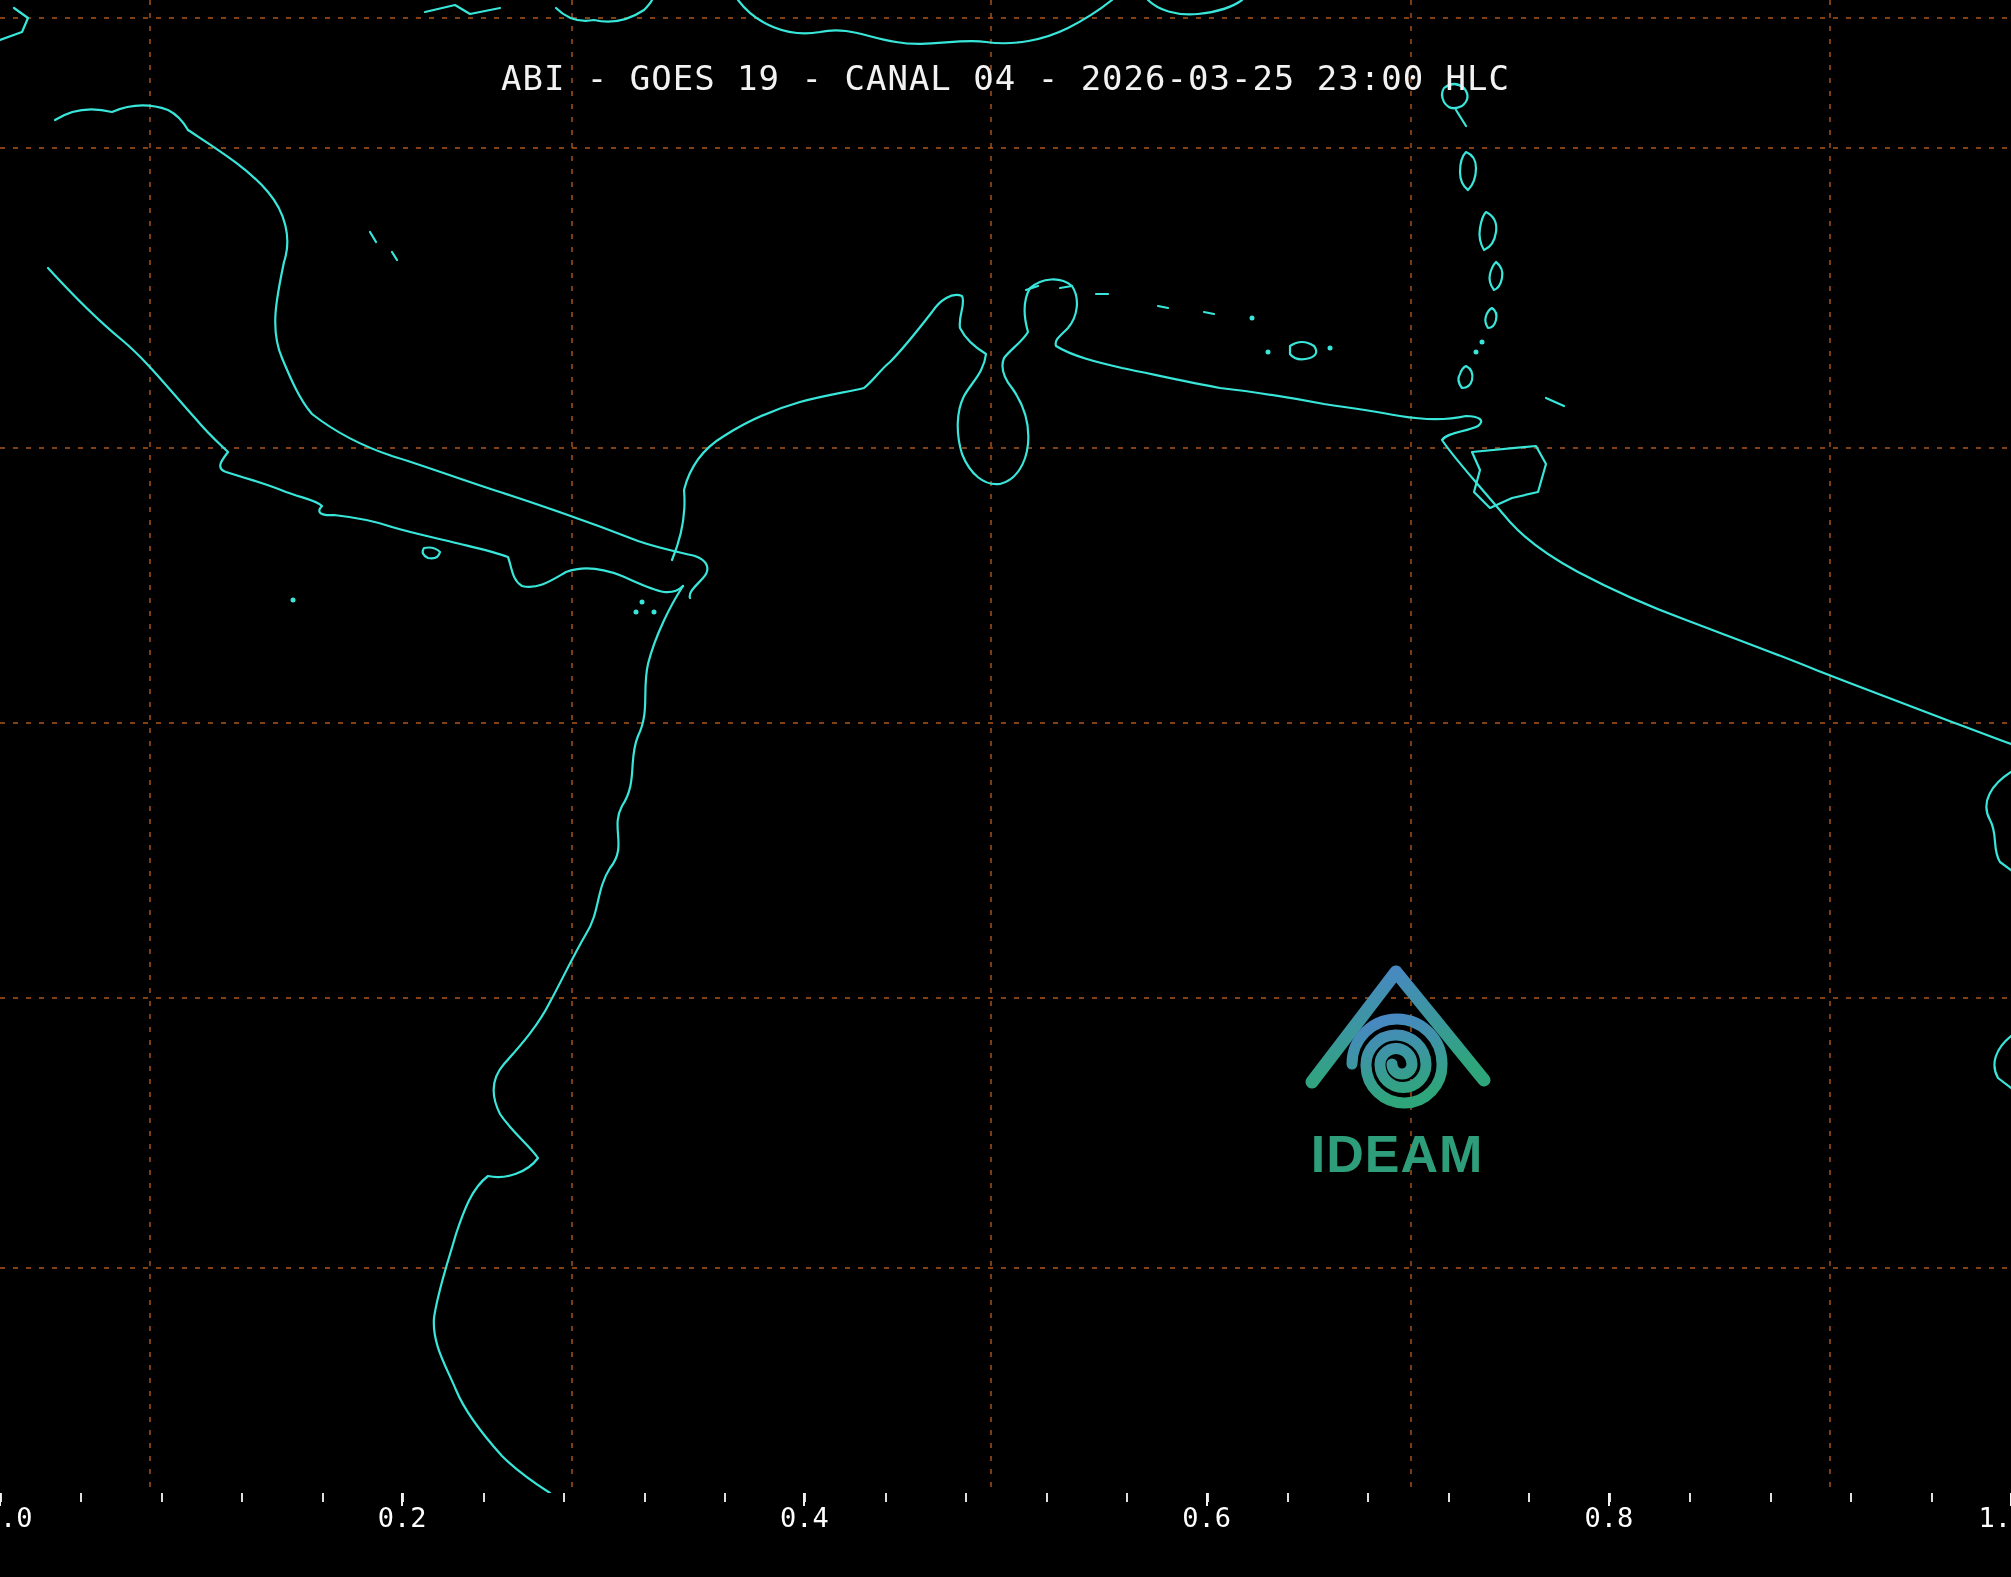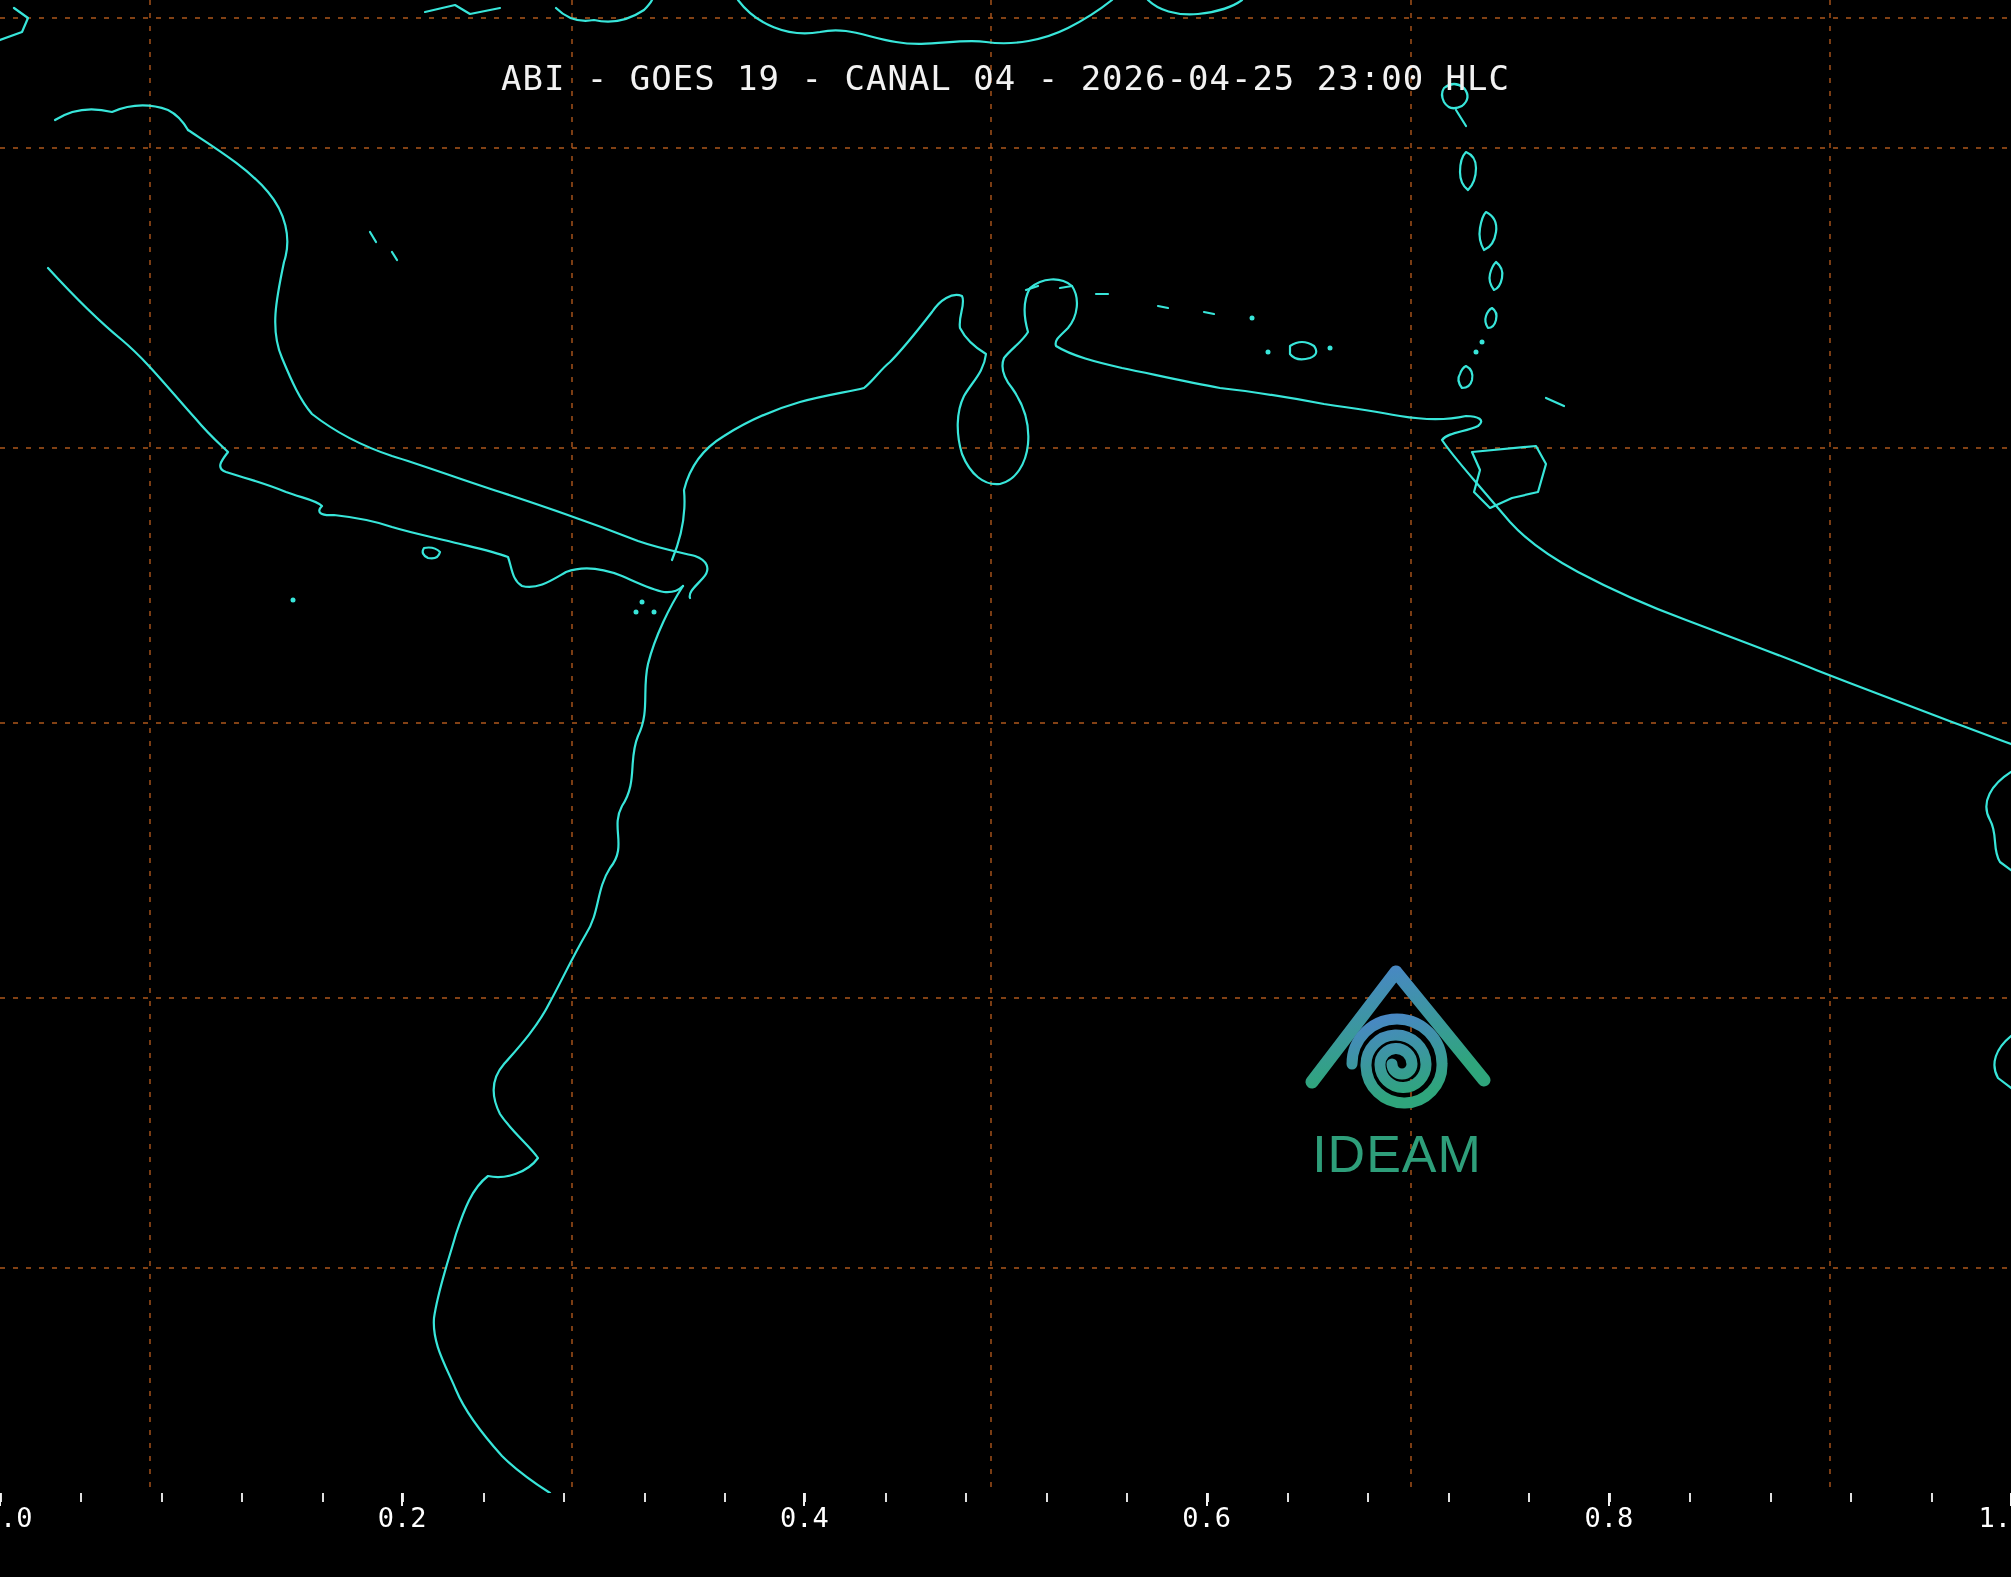--- a/index.html
+++ b/index.html
@@ -14,21 +14,21 @@
 
   .title {
     position:absolute; top:58px; left:0; width:100%;
     text-align:center; color:#f2f2f2; font-size:34px; letter-spacing:1px;
     white-space:pre;
   }
 
   
   .logo { position:absolute; left:1292px; top:958px; width:210px; text-align:center; }
   .logo-text {
-    font-family:"Liberation Sans", sans-serif; font-weight:normal;
+    font-family:"Liberation Sans", sans-serif; font-weight:bold;
     font-size:52px; color:#2e9e7a; letter-spacing:1px; margin-top:-8px;
   }
 
   
   .colorbar { position:absolute; left:0; top:1493px; width:2011px; height:84px; background:#000; overflow:hidden; }
   .cbar {
     position:relative; width:100%; height:52px;
     background:linear-gradient(90deg,#000000 0%,#ffffff 100%);
   }
   .cbar-label {
@@ -146,21 +146,21 @@
         <circle cx="1330" cy="348" r="2.5"></circle>
         <circle cx="293" cy="600" r="2.5"></circle>
         <circle cx="642" cy="602" r="2.5"></circle>
         <circle cx="654" cy="612" r="2.5"></circle>
         <circle cx="636" cy="612" r="2.5"></circle>
         <circle cx="1252" cy="318" r="2.5"></circle>
       </g>
     </g>
   </svg>
 
-  <div class="title">ABI - GOES 19 - CANAL 04 - 2026-04-25 23:00 HLC</div>
+  <div class="title">ABI - GOES 19 - CANAL 04 - 2026-03-25 23:00 HLC</div>
 
   <div class="logo">
     <svg width="210" height="170" viewBox="0 0 210 170">
       <defs>
         <linearGradient id="lg" x1="0" y1="0" x2="0.25" y2="1">
           <stop offset="0" stop-color="#4a86c8"></stop>
           <stop offset="1" stop-color="#2fa57c"></stop>
         </linearGradient>
       </defs>
       <g fill="none" stroke="url(#lg)" stroke-linecap="round" stroke-linejoin="round">

